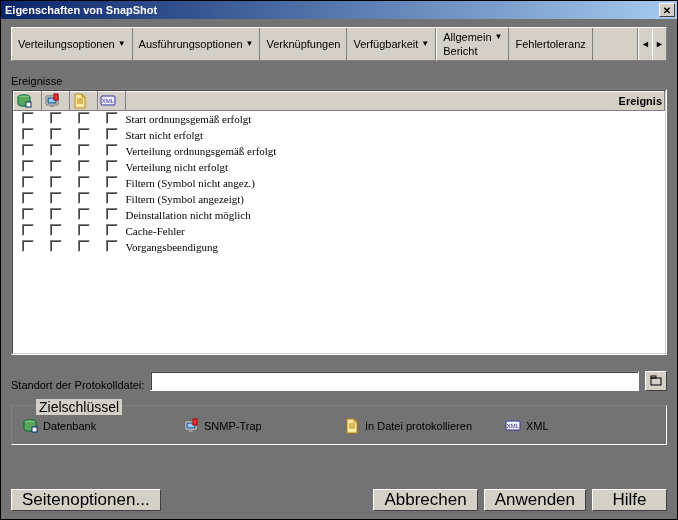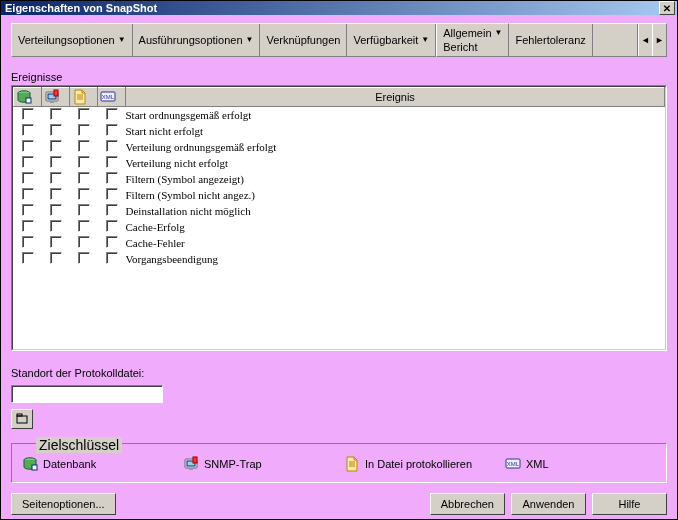--- a/index.html
+++ b/index.html
@@ -8,21 +8,21 @@
     font-family: Tahoma, Arial, sans-serif;
     font-size: 11px;
     background: #d4d0c8;
     width: 678px;
     height: 520px;
     overflow: hidden;
   }
   .window {
     width: 678px;
     height: 520px;
-    background: #f0abfc;
+    background: #737373;
     border: 1px solid #000;
     display: flex;
     flex-direction: column;
   }
   .titlebar {
     height: 18px;
     background: linear-gradient(to right, #0a246a, #a6caf0);
     color: #fff;
     display: flex;
     align-items: center;
@@ -138,21 +138,21 @@
     background: #d4d0c8;
     border: 1px solid #fff;
     border-right-color: #808080;
     border-bottom-color: #808080;
     font-weight: normal;
     font-size: 11px;
     padding: 1px 2px;
     height: 18px;
     text-align: center;
   }
-  .grid-table th.evcol { text-align: center; }
+  .grid-table th.evcol { text-align: right; font-weight: bold; }
   .grid-table td {
     padding: 0;
     height: 16px;
     font-size: 11px;
     vertical-align: middle;
     font-family: Liberation Serif, serif;
   }
   .chkcell {
     text-align: center;
     background: #fff;
@@ -170,24 +170,23 @@
   }
   .ev-text {
     padding-left: 6px;
     white-space: nowrap;
     overflow: hidden;
   }
   .col-icon { width: 28px; }
   .col-ev { }
   .path-row {
     display: flex;
-    align-items: flex-start;
+    align-items: flex-end;
     margin-top: 16px;
     gap: 6px;
-    flex-direction: column;
   }
   .path-label { white-space: nowrap; }
   .path-input {
     flex: 1;
     height: 20px;
     border: 1px solid #808080;
     border-right-color:#fff;
     border-bottom-color:#fff;
     background:#fff;
     box-shadow: inset 1px 1px 0 #404040;
@@ -245,21 +244,21 @@
   }
   .btn {
     height: 22px;
     min-width: 75px;
     padding: 0 10px;
     border: 1px solid #fff;
     border-right-color:#404040;
     border-bottom-color:#404040;
     background:#d4d0c8;
     font-family:inherit;
-    font-size:11px;
+    font-size:17px;
     cursor:pointer;
     display:flex;
     align-items:center;
     justify-content:center;
     text-align:center;
   }
   .icon-svg { display:block; }
 </style>
 </head>
 <body>
@@ -392,42 +391,35 @@
                 <td class="chkcell"><span class="chkbox"></span></td>
                 <td class="chkcell"><span class="chkbox"></span></td>
                 <td class="chkcell"><span class="chkbox"></span></td>
                 <td class="ev-text">Verteilung nicht erfolgt</td>
               </tr>
               <tr>
                 <td class="chkcell"><span class="chkbox"></span></td>
                 <td class="chkcell"><span class="chkbox"></span></td>
                 <td class="chkcell"><span class="chkbox"></span></td>
                 <td class="chkcell"><span class="chkbox"></span></td>
+                <td class="ev-text">Filtern (Symbol nicht angez.)</td>
+              </tr>
+              <tr>
+                <td class="chkcell"><span class="chkbox"></span></td>
+                <td class="chkcell"><span class="chkbox"></span></td>
+                <td class="chkcell"><span class="chkbox"></span></td>
+                <td class="chkcell"><span class="chkbox"></span></td>
                 <td class="ev-text">Filtern (Symbol angezeigt)</td>
               </tr>
               <tr>
                 <td class="chkcell"><span class="chkbox"></span></td>
                 <td class="chkcell"><span class="chkbox"></span></td>
                 <td class="chkcell"><span class="chkbox"></span></td>
                 <td class="chkcell"><span class="chkbox"></span></td>
-                <td class="ev-text">Filtern (Symbol nicht angez.)</td>
-              </tr>
-              <tr>
-                <td class="chkcell"><span class="chkbox"></span></td>
-                <td class="chkcell"><span class="chkbox"></span></td>
-                <td class="chkcell"><span class="chkbox"></span></td>
-                <td class="chkcell"><span class="chkbox"></span></td>
                 <td class="ev-text">Deinstallation nicht möglich</td>
-              </tr>
-              <tr>
-                <td class="chkcell"><span class="chkbox"></span></td>
-                <td class="chkcell"><span class="chkbox"></span></td>
-                <td class="chkcell"><span class="chkbox"></span></td>
-                <td class="chkcell"><span class="chkbox"></span></td>
-                <td class="ev-text">Cache-Erfolg</td>
               </tr>
               <tr>
                 <td class="chkcell"><span class="chkbox"></span></td>
                 <td class="chkcell"><span class="chkbox"></span></td>
                 <td class="chkcell"><span class="chkbox"></span></td>
                 <td class="chkcell"><span class="chkbox"></span></td>
                 <td class="ev-text">Cache-Fehler</td>
               </tr>
               <tr>
                 <td class="chkcell"><span class="chkbox"></span></td>

